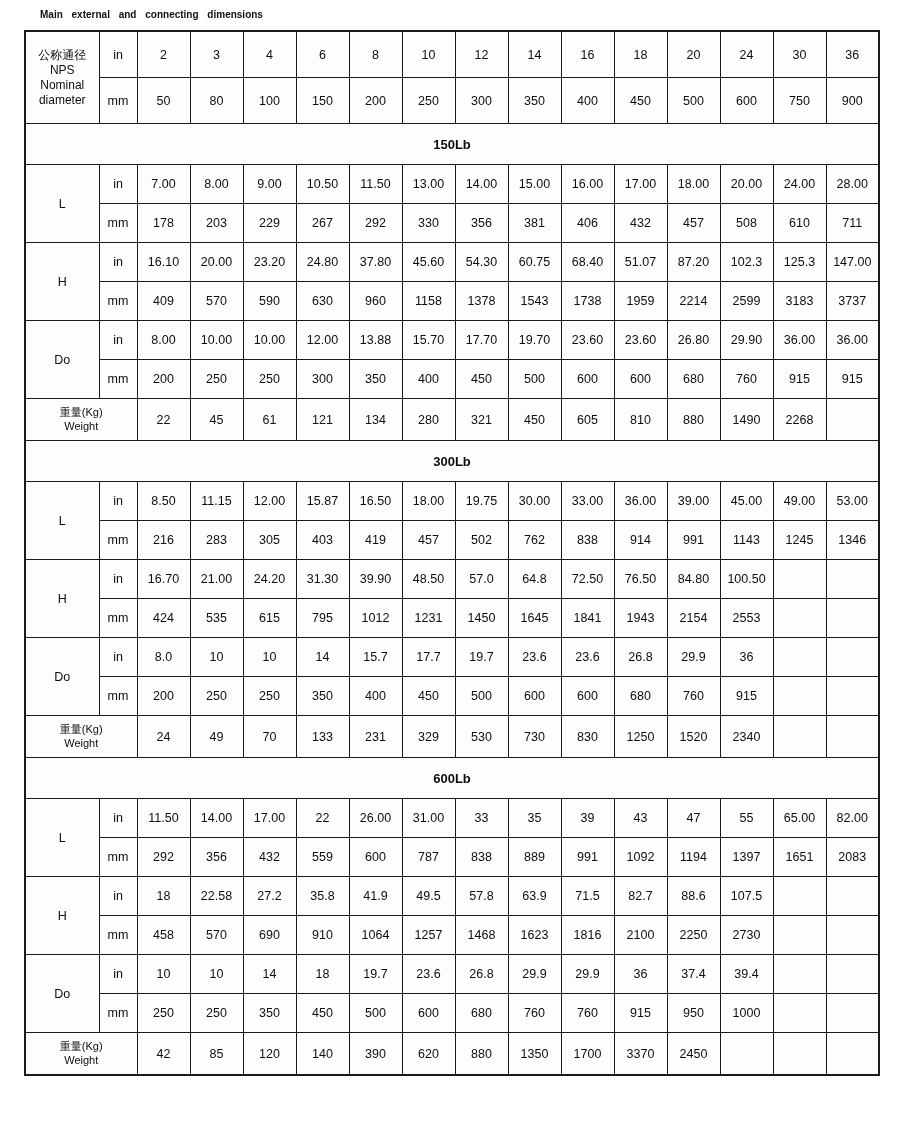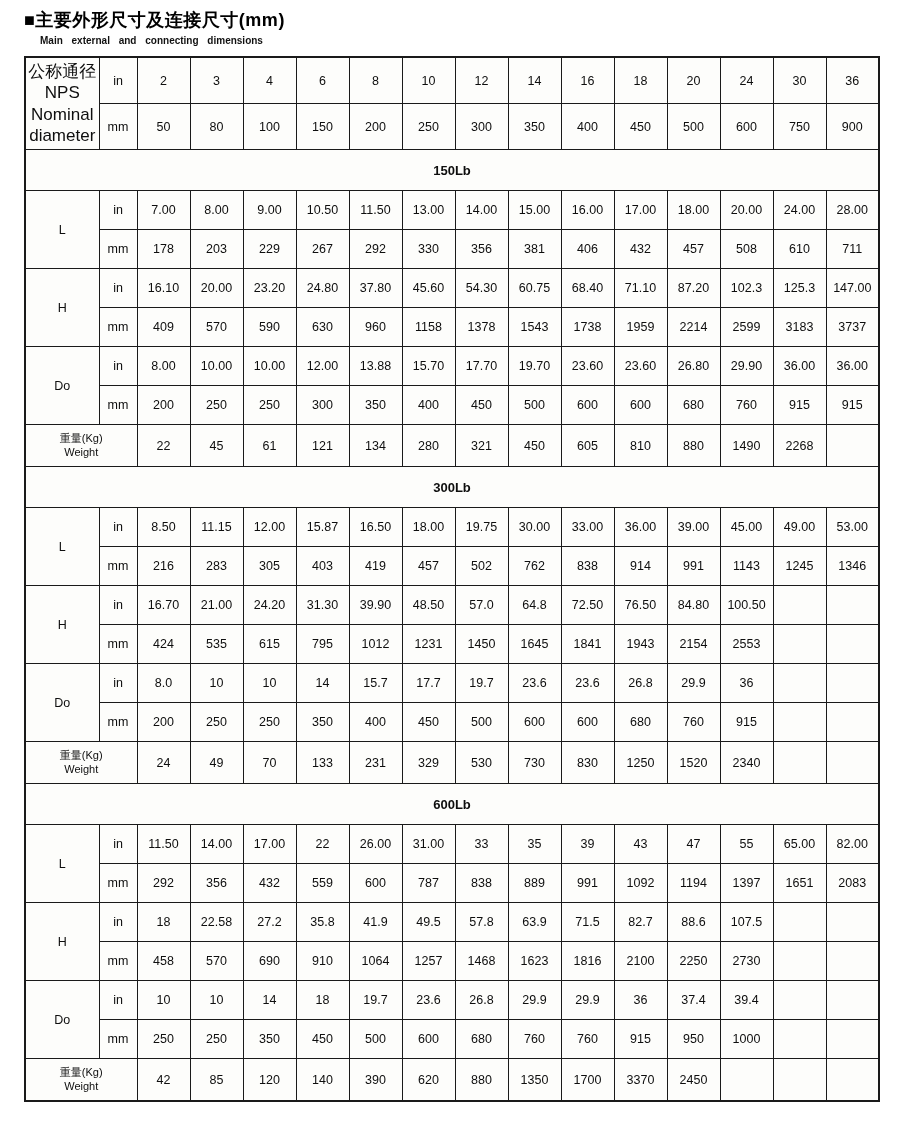--- a/index.html
+++ b/index.html
@@ -29,29 +29,28 @@
     font-size:12.5px;font-weight:normal;
     padding:0 1px;overflow:hidden;
     background:#fdfdfb;
     color:#0e0e0e;
   }
   td.gray,th.gray{background:#d9d9d4;}
   tr.r-head th{height:45px;}
   tr.r-band td{height:40px;font-size:13px;font-weight:bold;background:#fdfdfb;}
   tr.r-data td{height:38px;}
   tr.r-weight td{height:41px;}
-  .hdr-label div{line-height:1.25;font-size:17px;}
+  .hdr-label div{line-height:1.25;font-size:12px;}
   .wt-label div{line-height:1.25;font-size:11px;}
   .sec-label{font-size:13px;margin-top:45px;}
 </style>
 </head>
 <body>
 
 <div class="page">
-  <div class="title-zh">■主要外形尺寸及连接尺寸(mm)</div>
   <div class="title-en">Main external and connecting dimensions</div>
 
   <table class="dims">
     <colgroup>
       <col style="width:74px">
         <col style="width:38px">
       <col span="14">
     </colgroup>
     <tbody id="tbl-body">
         <tr class="r-head">
@@ -137,21 +136,21 @@
           <td class="gray">in</td>
           <td>16.10</td>
           <td>20.00</td>
           <td>23.20</td>
           <td>24.80</td>
           <td>37.80</td>
           <td>45.60</td>
           <td>54.30</td>
           <td>60.75</td>
           <td>68.40</td>
-          <td>71.10</td>
+          <td>51.07</td>
           <td>87.20</td>
           <td>102.3</td>
           <td>125.3</td>
           <td>147.00</td>
         </tr>
         <tr class="r-data">
           <td class="gray">mm</td>
           <td>409</td>
           <td>570</td>
           <td>590</td>

